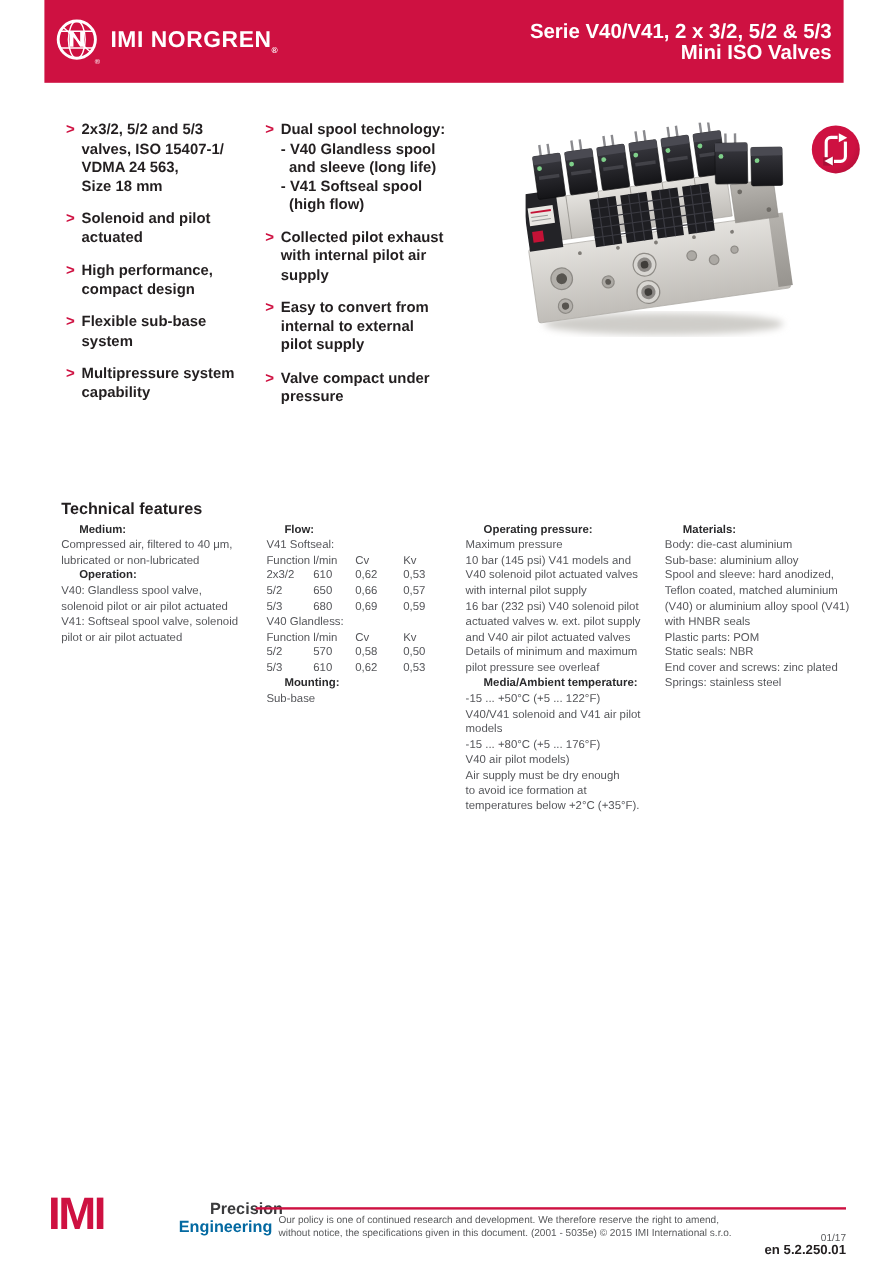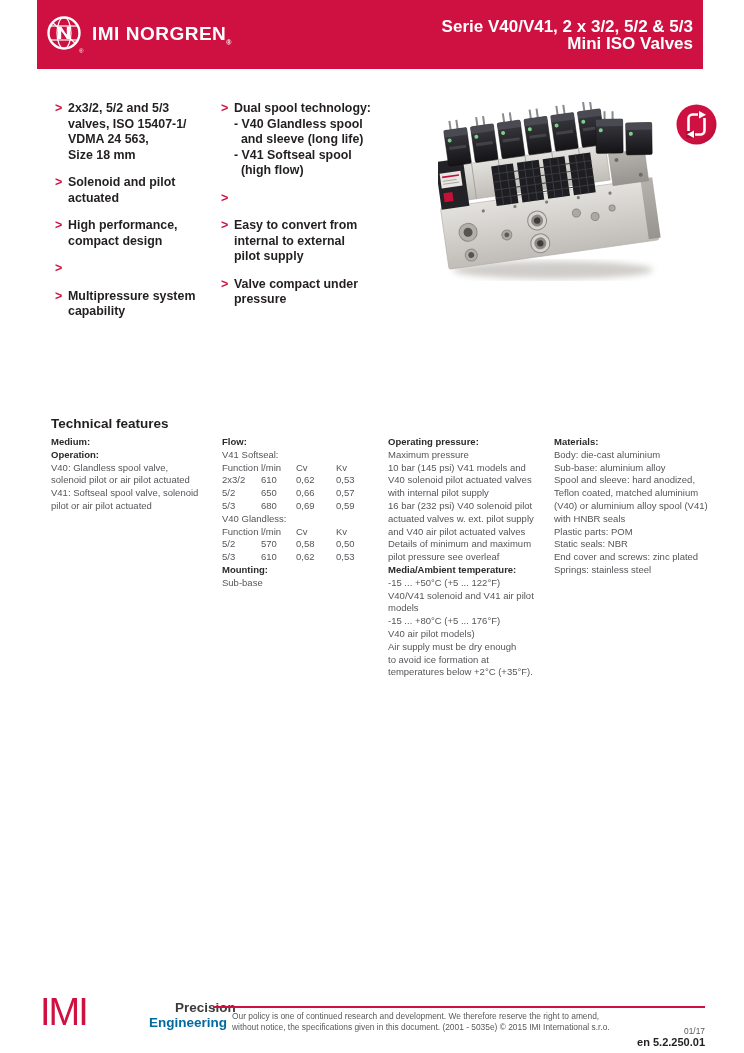--- a/index.html
+++ b/index.html
@@ -29,27 +29,27 @@
   .badge { position:absolute; left:676px; top:104px; width:41px; height:41px; }
 
   
   .tech { position:absolute; left:51px; top:416px; width:670px; }
   .tech-title { font-size:13.5px; font-weight:bold; color:#231f20; margin-bottom:4px; }
   .tcol { position:absolute; top:20px; width:162px; font-size:9.5px; line-height:12.8px; color:#55565a; }
   .tcol.c1 { left:0; }
   .tcol.c2 { left:171px; }
   .tcol.c3 { left:337px; }
   .tcol.c4 { left:503px; width:166px; }
-  .th { font-weight:bold; color:#2a2a2c; }
+  .th { font-weight:bold; color:#2a2a2c;margin-left:15px; }
   .trow { display:flex; }
   .tc { display:inline-block; }
   .tc0 { width:39px; } .tc1 { width:35px; } .tc2 { width:40px; } .tc3 { width:40px; }
 
   
-  .imi-wordmark { position:absolute; left:40px; top:995px; font-size:38px; font-weight:400;
+  .imi-wordmark { position:absolute; left:40px; top:995px; font-size:38px; font-weight:700;
                   letter-spacing:-2px; color:#ce1141; line-height:34px; }
   .imi-sub { position:absolute; left:149px; top:1000px; font-size:13.5px; line-height:15px; }
   .imi-sub .b1 { font-weight:bold; color:#3b3b3d; display:block;padding-left:26px; }
   .imi-sub .b2 { color:#0369a1; display:block;font-weight:bold; }
   .footrule { position:absolute; left:213px; top:1006px; width:492px; height:2px; background:#ce1141; }
   .policy { position:absolute; left:232px; top:1011px; width:384px; 
             font-size:8.4px; line-height:11px; color:#58595b; }
   .docnum { position:absolute; right:39px; top:1009px; text-align:right; }
   .docnum .d1 { font-size:8.4px; color:#58595b; line-height:10px;margin-top:17px; }
   .docnum .d2 { font-size:11px; font-weight:bold; color:#231f20; line-height:13px; }
@@ -87,33 +87,35 @@
       <div class="fitem">
         <span class="chev">&gt;</span>
         <div class="ftext"><div>Solenoid and pilot</div><div>actuated</div></div>
       </div>
       <div class="fitem">
         <span class="chev">&gt;</span>
         <div class="ftext"><div>High performance,</div><div>compact design</div></div>
       </div>
       <div class="fitem">
         <span class="chev">&gt;</span>
+        <div class="ftext"><div>Flexible sub-base</div><div>system</div></div>
       </div>
       <div class="fitem">
         <span class="chev">&gt;</span>
         <div class="ftext"><div>Multipressure system</div><div>capability</div></div>
       </div>
     </div>
     <div class="fcol right">
       <div class="fitem">
         <span class="chev">&gt;</span>
         <div class="ftext"><div>Dual spool technology:</div><div>- V40 Glandless spool</div><div>  and sleeve (long life)</div><div>- V41 Softseal spool</div><div>  (high flow)</div></div>
       </div>
       <div class="fitem">
         <span class="chev">&gt;</span>
+        <div class="ftext"><div>Collected pilot exhaust</div><div>with internal pilot air</div><div>supply</div></div>
       </div>
       <div class="fitem">
         <span class="chev">&gt;</span>
         <div class="ftext"><div>Easy to convert from</div><div>internal to external</div><div>pilot supply</div></div>
       </div>
       <div class="fitem">
         <span class="chev">&gt;</span>
         <div class="ftext"><div>Valve compact under</div><div>pressure</div></div>
       </div>
     </div>
@@ -283,20 +285,24 @@
       <polygon points="23,7 23,14.6 30,10.8" fill="#ffffff"></polygon>
       <polygon points="18,26.4 18,34 11,30.2" fill="#ffffff"></polygon>
     </svg>
   </div>
 
   <section class="tech">
     <div class="tech-title">Technical features</div>
 
     <div class="tcol c1">
       <div class="th">Medium:</div>
+      <div>
+          <div>Compressed air, filtered to 40 μm,</div>
+          <div>lubricated or non-lubricated</div>
+        </div>
       <div class="th">Operation:</div>
       <div>
           <div>V40: Glandless spool valve,</div>
           <div>solenoid pilot or air pilot actuated</div>
           <div>V41: Softseal spool valve, solenoid</div>
           <div>pilot or air pilot actuated</div>
         </div>
     </div>
 
     <div class="tcol c2">

